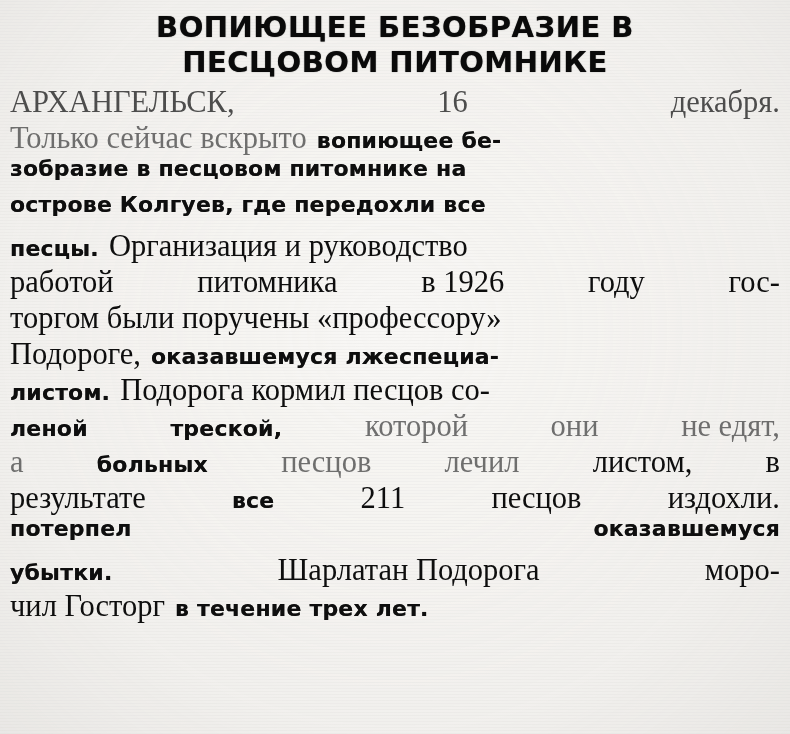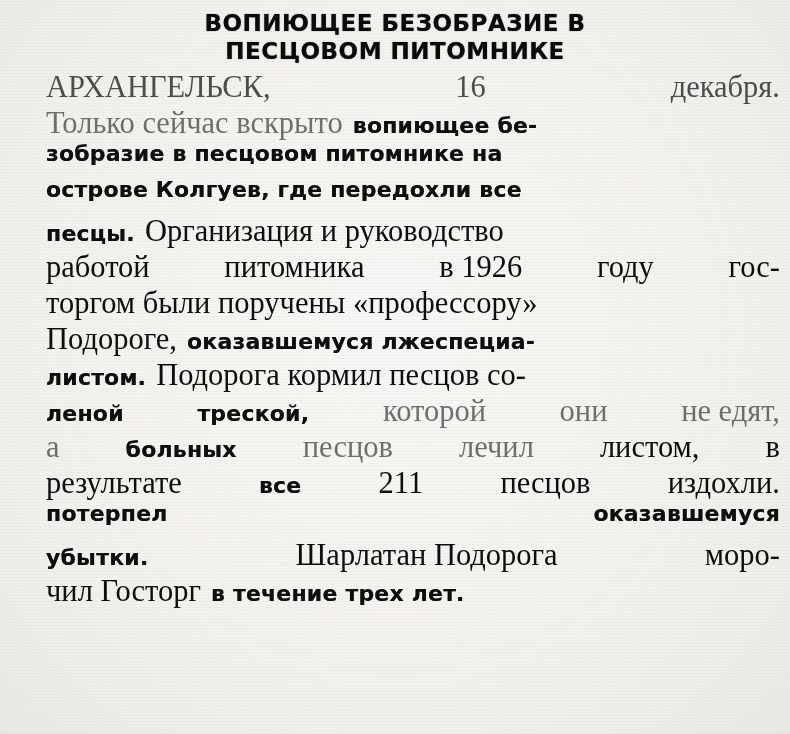--- a/index.html
+++ b/index.html
@@ -31,35 +31,34 @@
     position: absolute;
     left: 0;
     top: 0;
     width: 790px;
     padding: 8px 10px 0 10px;
     box-sizing: border-box;
   }
   .headline {
     font-family: "DejaVu Sans", sans-serif;
     font-weight: bold;
-    font-size: 23px;
+    font-size: 29px;
     line-height: 1.20;
     letter-spacing: 0.5px;
     text-align: center;
     color: #101010;
     text-shadow: 0 0 1px rgba(0,0,0,0.65);
     margin: 2px 0 2px 0;
   }
   .headline .hl-line { display: block; white-space: nowrap; }
   .body {
     font-family: "Liberation Serif", "DejaVu Serif", serif;
     font-size: 30.5px;
     color: #131313;
     margin-top: 4px;
-    margin-left: 36px;
   }
   .line {
     display: flex;
     width: 100%;
     white-space: nowrap;
     line-height: 1.185;
     height: 36px;
     align-items: baseline;
     overflow: visible;
   }

